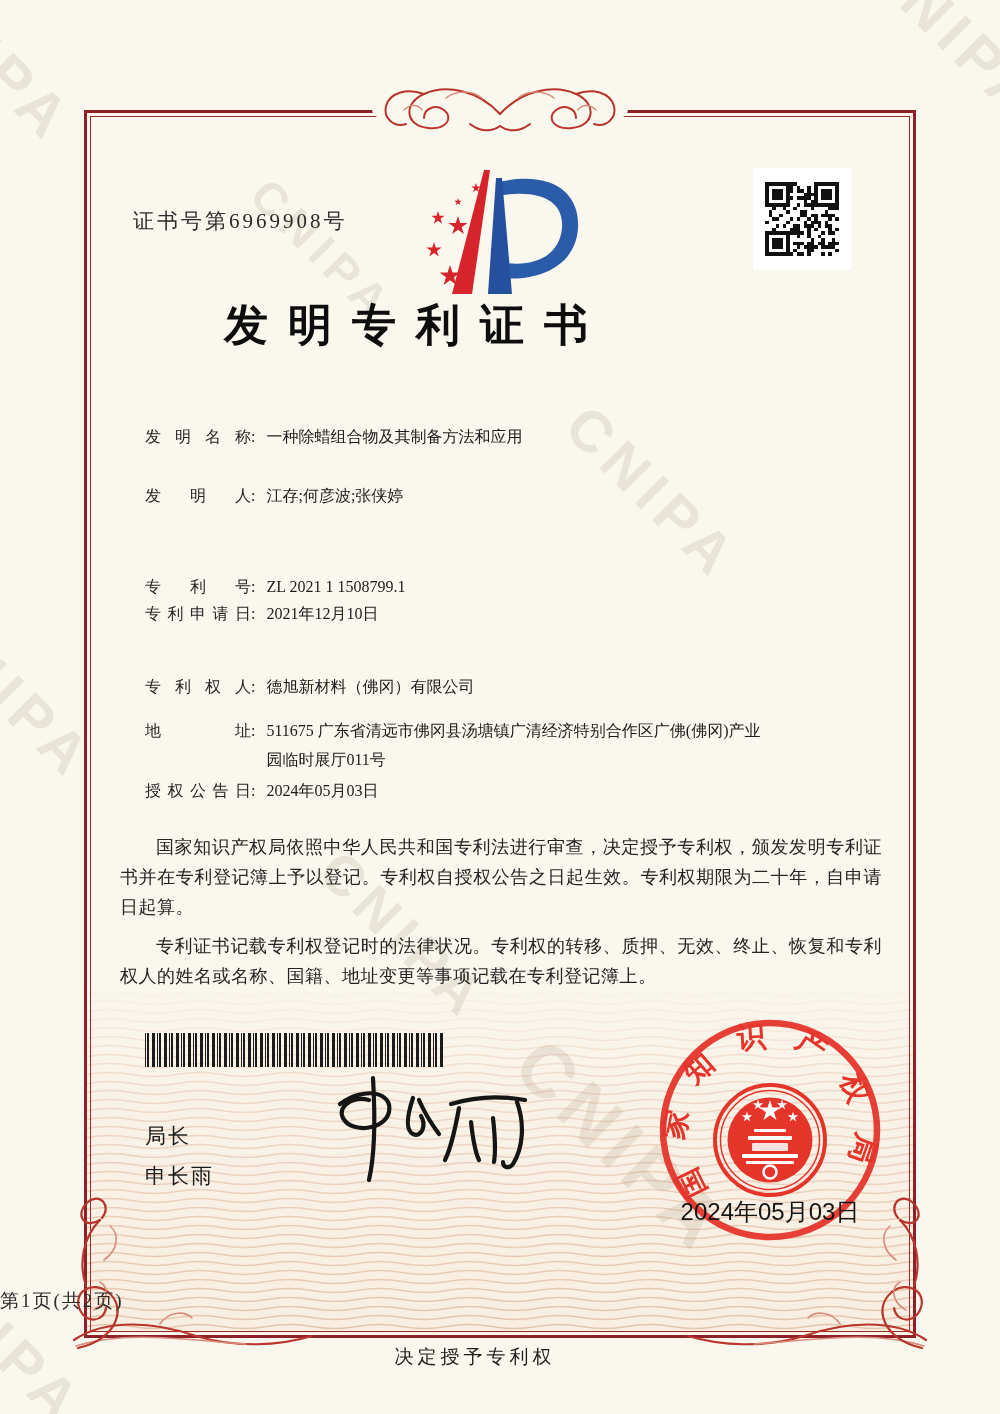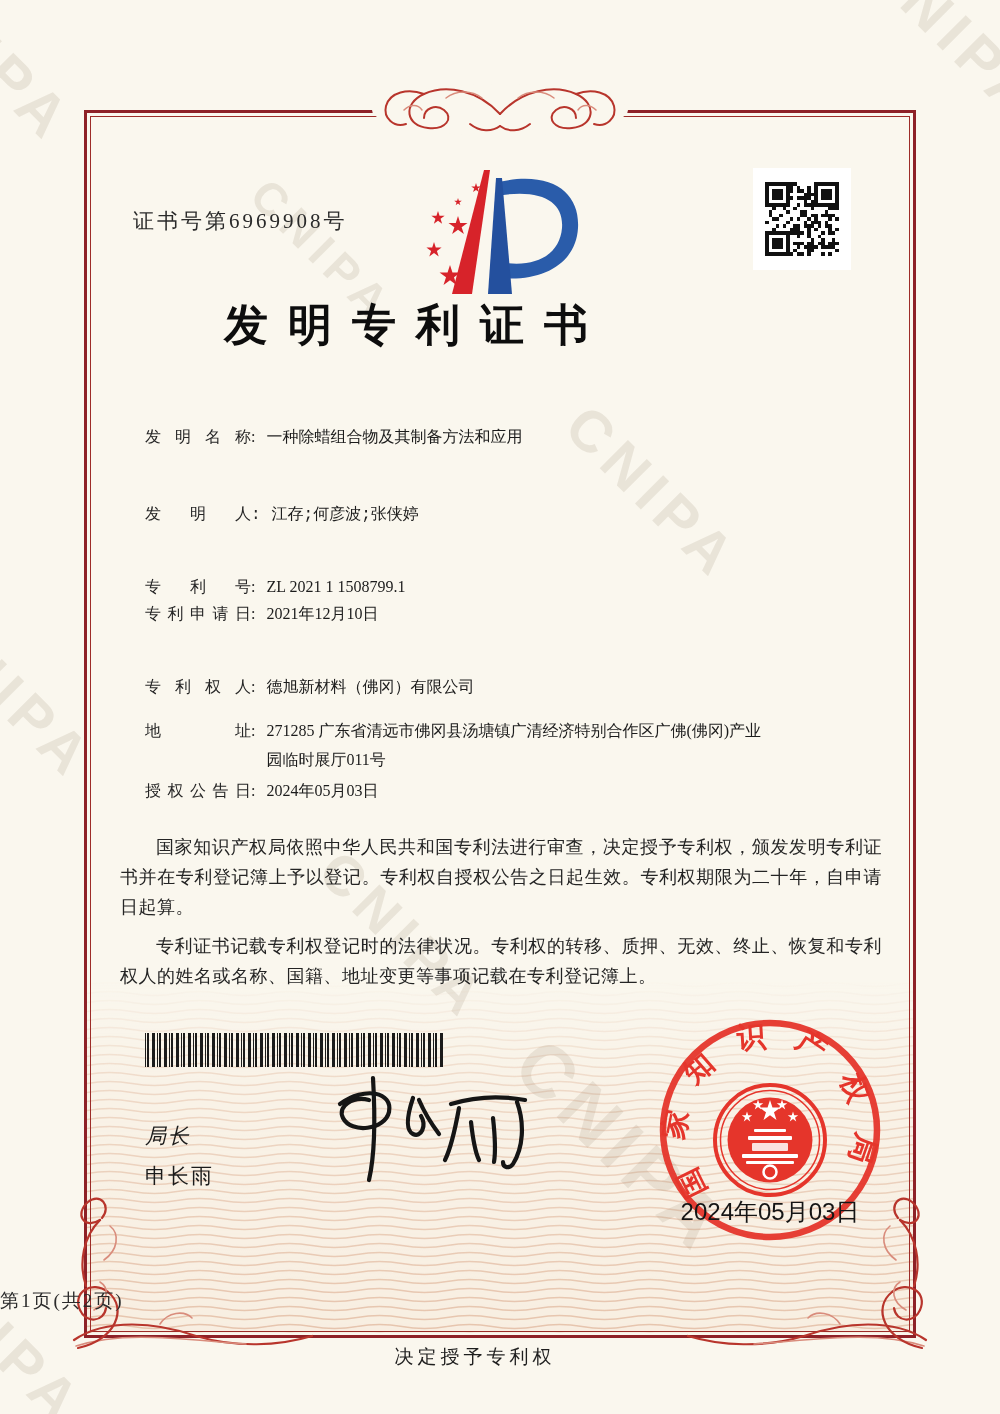--- a/index.html
+++ b/index.html
@@ -399,34 +399,34 @@
       <rect x="16" y="20" width="1" height="1" fill="#111"></rect>
       <rect x="18" y="20" width="1" height="1" fill="#111"></rect>
     </svg>
 </div>
 
 <div class="title">发明专利证书</div>
 
 <div class="row" style="top:422px;">
   <span class="f-label">发明名称</span><span class="f-colon">:</span><span class="f-value">一种除蜡组合物及其制备方法和应用</span>
 </div>
-<div class="row" style="top:501px;font-family:Liberation Mono, monospace;">
+<div class="row" style="top:481px;">
   <span class="f-label">发明人</span><span class="f-colon">:</span><span class="f-value">江存;何彦波;张侠婷</span>
 </div>
 <div class="row" style="top:540px;margin-top:32px;">
   <span class="f-label">专利号</span><span class="f-colon">:</span><span class="f-value">ZL 2021 1 1508799.1</span>
 </div>
 <div class="row" style="top:599px;">
   <span class="f-label">专利申请日</span><span class="f-colon">:</span><span class="f-value">2021年12月10日</span>
 </div>
 <div class="row" style="top:672px;">
   <span class="f-label">专利权人</span><span class="f-colon">:</span><span class="f-value">德旭新材料（佛冈）有限公司</span>
 </div>
 <div class="row" style="top:716px;">
-  <span class="f-label">地址</span><span class="f-colon">:</span><span class="f-value wide">271285 广东省清远市佛冈县汤塘镇广清经济特别合作区广佛(佛冈)产业园临时展厅011号</span>
+  <span class="f-label">地址</span><span class="f-colon">:</span><span class="f-value wide">511675 广东省清远市佛冈县汤塘镇广清经济特别合作区广佛(佛冈)产业园临时展厅011号</span>
 </div>
 <div class="row" style="top:776px;">
   <span>
     <span class="f-label">授权公告日</span><span class="f-colon">:</span><span class="f-value">2024年05月03日</span>
   </span>
 </div>
 
 <div class="paras">
   <p>国家知识产权局依照中华人民共和国专利法进行审查，决定授予专利权，颁发发明专利证书并在专利登记簿上予以登记。专利权自授权公告之日起生效。专利权期限为二十年，自申请日起算。</p>
   <p>专利证书记载专利权登记时的法律状况。专利权的转移、质押、无效、终止、恢复和专利权人的姓名或名称、国籍、地址变更等事项记载在专利登记簿上。</p>
@@ -519,21 +519,21 @@
     <path d="M128,26 C122,44 120,58 128,62 C136,66 142,54 136,44"></path>
     <path d="M134,28 C140,42 148,54 154,62"></path>
     <path d="M166,32 C192,24 218,24 240,28"></path>
     <path d="M174,36 C170,58 166,76 160,88"></path>
     <path d="M186,50 C188,68 190,80 194,88"></path>
     <path d="M208,46 C210,64 211,78 209,90"></path>
     <path d="M232,30 C240,52 238,76 228,92 C224,97 218,96 218,90"></path>
   </svg>
 </div>
 
-<div class="director" style="top:1122px;font-style:italic;">局长</div>
+<div class="director" style="top:1122px;">局长</div>
 <div class="director" style="top:1162px;">申长雨</div>
 
 <div class="seal">
   <svg width="236" height="236" viewBox="0 0 236 236">
     <defs>
       <path id="sealArc" d="M58.6,177.4 A84,84 0 1 1 177.4,177.4" fill="none"></path>
     </defs>
     <circle cx="118" cy="118" r="107" fill="none" stroke="#e5352b" stroke-width="6.5" opacity="0.95"></circle>
     <text font-family="Liberation Serif, DejaVu Serif, serif" font-size="29" font-weight="bold" fill="#e5352b" letter-spacing="26">
       <textPath href="#sealArc">国家知识产权局</textPath>

